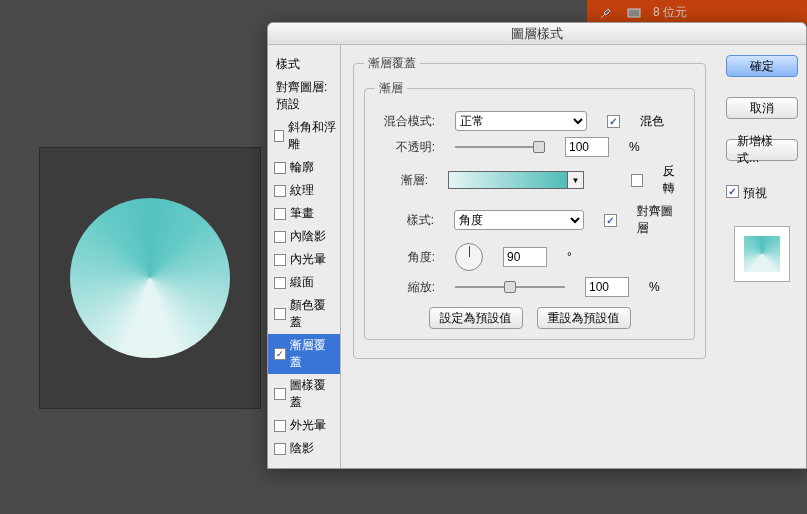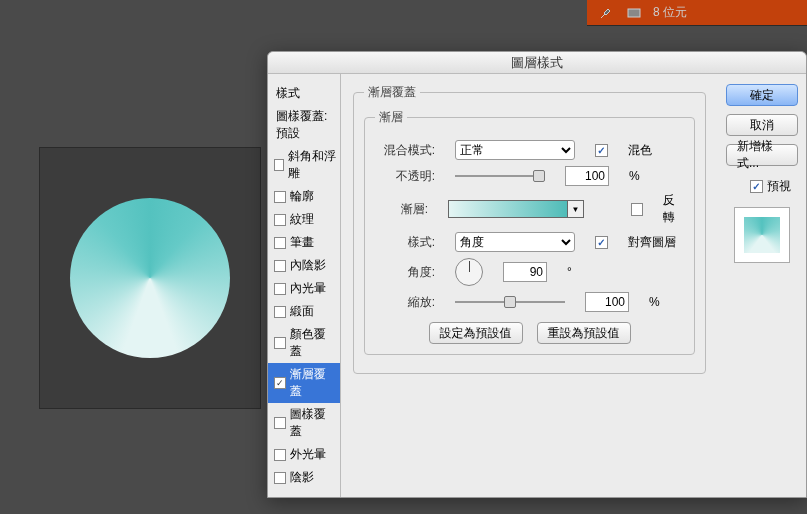--- a/index.html
+++ b/index.html
@@ -5,55 +5,55 @@
   * { box-sizing: border-box; margin: 0; padding: 0; }
   body { width: 807px; height: 514px; background: #4a4a4a; font-family: "Helvetica Neue", Arial, sans-serif; font-size: 12px; position: relative; overflow: hidden; }
   
   .toolbar-top { position: absolute; top: 0; right: 0; height: 26px; background: #c2410c; display: flex; align-items: center; padding: 0 10px; gap: 10px; border-bottom: 1px solid #2a2a2a; width: 220px;}
   .toolbar-top .icon { width: 18px; height: 18px; display:flex; align-items:center; justify-content:center; color:#ccc; }
   .toolbar-top .txt { color: #ccc; }
   
   .canvas { position: absolute; left: 40px; top: 148px; width: 220px; height: 260px; background: #3c3c3c; box-shadow: 0 0 0 1px #2a2a2a; display:flex; align-items:center; justify-content:center;}
   .circle { width: 160px; height: 160px; border-radius: 50%; background: conic-gradient(from 0deg, #54c2bf,#65cac7,#8bd7d4,#b8e6e4,#e4f5f4,#e4f5f4,#b5e5e3,#8bd7d4,#67cbc8,#54c2bf); position: relative;}
   
-  .dialog { position: absolute; left: 267px; top: 51px; width: 540px; height: 447px; background: #ececec; border: 1px solid #999; box-shadow: 0 4px 20px rgba(0,0,0,.4); border-radius: 6px 6px 0 0; }
+  .dialog { position: absolute; left: 267px; top: 22px; width: 540px; height: 447px; background: #ececec; border: 1px solid #999; box-shadow: 0 4px 20px rgba(0,0,0,.4); border-radius: 6px 6px 0 0; }
   .dialog-title { height: 22px; line-height: 22px; text-align: center; font-size: 13px; color: #333; background: linear-gradient(#f7f7f7,#e0e0e0); border-bottom: 1px solid #bbb; border-radius: 6px 6px 0 0;}
   .dialog-body { display: flex; height: calc(100% - 22px); }
   
   .style-list { width: 85px; border-right: 1px solid #bbb; padding-top: 8px; }
   .style-list .item { display: flex; align-items: center; padding: 3px 4px 3px 6px; cursor: default; }
   .style-list .item.selected { background: #3875d7; color: white; }
   .style-list .item .cb { width: 12px; height: 12px; border: 1px solid #888; background: white; margin-right: 4px; display:inline-flex; align-items:center; justify-content:center; font-size:9px; color:#333;}
   .style-list .item.nocb { padding-left: 6px; }
   .style-list .item.nocb .cb { visibility:hidden; width:0; margin:0; }
   .style-list .item.sub { padding-left: 6px; }
   
   .settings { flex: 1; padding: 10px 12px; position: relative; }
   fieldset { border: 1px solid #bbb; border-radius: 4px; padding: 8px 10px 10px; margin-bottom: 8px; }
   fieldset > legend { padding: 0 4px; color: #444; }
   .row { display: flex; align-items: center; margin: 6px 0; gap: 20px; }
   .row .lab { width: 60px; text-align: right; color: #333; }
-  select.ctrl { width: 120px; height: 20px; background: white; border: 1px solid #999; border-radius: 3px; font-size:12px;}
+  select.ctrl { width: 132px; height: 20px; background: white; border: 1px solid #999; border-radius: 3px; font-size:12px;}
   .chk { width: 13px; height: 13px; border: 1px solid #888; background: white; display:inline-flex; align-items:center; justify-content:center; font-size:10px; color:#2a5db0; font-weight:bold;}
   .chk.on::before { content:"✓"; }
   .slider { width: 90px; height: 14px; position:relative; display:inline-block;}
   .slider::before { content:""; position:absolute; left:0; right:0; top:6px; height:2px; background:#999;}
   .slider .thumb { position:absolute; top:1px; width:12px; height:12px; background:#ddd; border:1px solid #777; border-radius:2px;}
-  input.num { width: 44px; height: 20px; border:1px solid #999; text-align:right; padding:0 3px; font-size:12px;}
+  input.num { width: 44px; height: 20px; border:1px solid #999; text-align:left; padding:0 3px; font-size:12px;}
   .grad-swatch { width: 120px; height: 18px; border:1px solid #666; background: linear-gradient(90deg,#e4f5f4,#4fbcb8); display:inline-block;}
   .grad-wrap { display:flex; }
   .grad-dd { width:16px; height:18px; border:1px solid #666; border-left:none; background:#f0f0f0; display:flex; align-items:center; justify-content:center; font-size:8px;}
   .angle-dial { width:28px; height:28px; border:1px solid #888; border-radius:50%; background:#f4f4f4; position:relative; display:inline-block;}
   .angle-dial::after { content:""; position:absolute; left:50%; bottom:50%; width:1px; height:11px; background:#444; transform-origin:bottom; transform:rotate(0deg);}
   .btn { height:22px; padding:0 10px; background:linear-gradient(#fdfdfd,#e5e5e5); border:1px solid #999; border-radius:4px; font-size:12px; cursor:default; display:inline-flex; align-items:center;}
   .btn.default { background:linear-gradient(#cfe4ff,#8ab6f5); border-color:#5a8edb;}
   
-  .right-col { width: 100px; padding: 10px 8px; display:flex; flex-direction:column; gap:8px; align-items:stretch;}
+  .right-col { width: 100px; padding: 10px 8px; display:flex; flex-direction:column; gap:20px; align-items:stretch;}
   .right-col .btn { justify-content:center; }
-  .preview-wrap { display:flex; align-items:center; gap:4px; margin-top:4px;margin-left:24px;}
+  .preview-wrap { display:flex; align-items:flex-start; gap:4px; margin-top:4px;}
   .preview-box { width:56px; height:56px; border:1px solid #aaa; background:white; margin-top:4px; align-self:center; display:flex; align-items:center; justify-content:center;}
   .preview-box .inner { width:36px; height:36px; background: conic-gradient(from 0deg,#54c2bf,#8bd7d4,#e4f5f4,#e4f5f4,#8bd7d4,#54c2bf);}
   .btns-row { display:flex; gap:14px; justify-content:center; margin-top:10px;}
 </style>
 </head>
 <body>
 
 <div class="toolbar-top">
   <span class="icon">
     <svg width="14" height="14" viewBox="0 0 14 14">
@@ -75,21 +75,21 @@
 <div class="dialog">
   <div class="dialog-title">圖層樣式</div>
   <div class="dialog-body">
     <div class="style-list">
       <div class="item nocb">
           <span class="cb"></span>
           <span>樣式</span>
         </div>
       <div class="item nocb">
           <span class="cb"></span>
-          <span>圖樣覆蓋: 預設</span>
+          <span>對齊圖層: 預設</span>
         </div>
       <div class="item">
           <span class="cb"></span>
           <span>斜角和浮雕</span>
         </div>
       <div class="item sub">
           <span class="cb"></span>
           <span>輪廓</span>
         </div>
       <div class="item sub">

